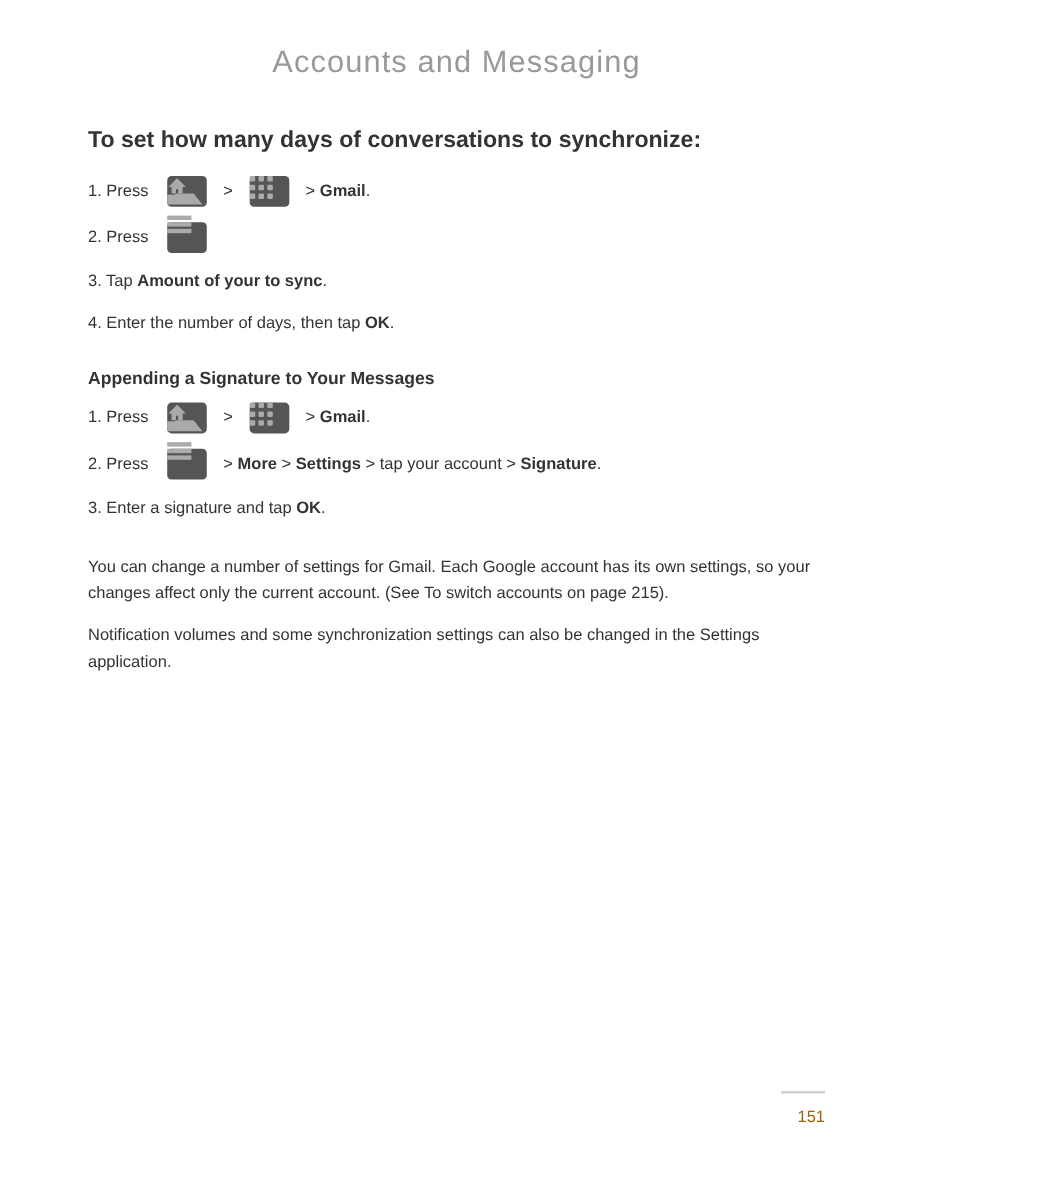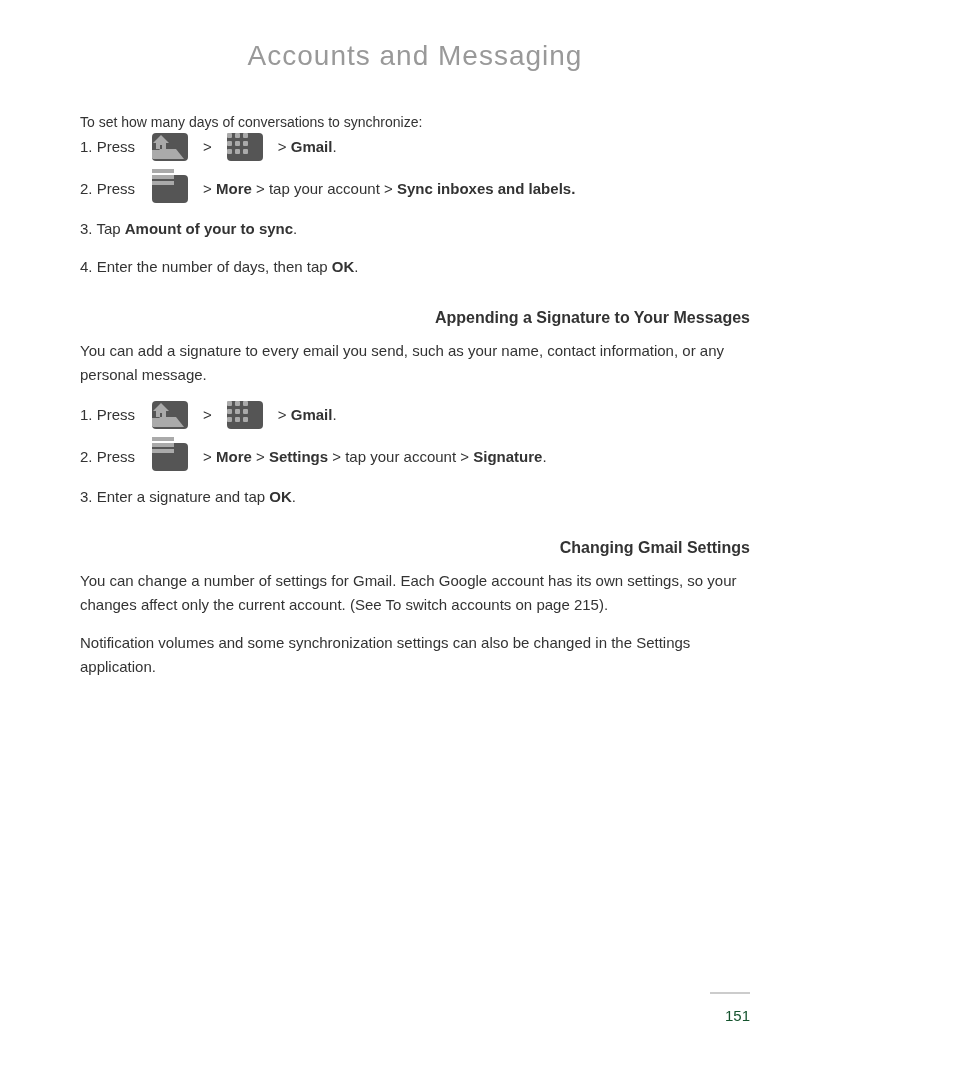--- a/index.html
+++ b/index.html
@@ -31,23 +31,23 @@
       color: #999999;
       margin-bottom: 40px;
       letter-spacing: 1px;
     }
 
     .section {
       margin-bottom: 30px;
     }
 
     .intro-line {
-      font-size: 14px;
-      font-weight: normal;
-      margin-bottom: 0;
+      font-size: 21px;
+      font-weight: bold;
+      margin-bottom: 16px;
       line-height: 1.5;
     }
 
     .step {
       font-size: 15px;
       margin-bottom: 14px;
       line-height: 1.6;
       display: flex;
       align-items: center;
       flex-wrap: wrap;
@@ -56,21 +56,20 @@
 
     .step-number {
       margin-right: 2px;
     }
 
     .section-heading {
       font-size: 16px;
       font-weight: bold;
       margin-bottom: 12px;
       margin-top: 10px;
-      text-align: right;
     }
 
     .paragraph {
       font-size: 15px;
       line-height: 1.6;
       margin-bottom: 14px;
     }
 
     
     .icon-home {
@@ -165,21 +164,21 @@
       position: absolute;
       right: 80px;
       bottom: 80px;
     }
 
     .page-number {
       position: absolute;
       bottom: 50px;
       right: 80px;
       font-size: 15px;
-      color: #14532d;
+      color: #a16207;
       margin-left: 26px;
     }
 
     .inline-icon {
       display: inline-block;
       vertical-align: middle;
       margin: 0 3px;
     }
   </style>
 </head>
@@ -212,35 +211,33 @@
             <div class="icon-menu-cell"></div>
             <div class="icon-menu-cell"></div>
         </div>
       </span>
       <span>&gt; <strong>Gmail</strong>.</span>
     </div>
 
     <div class="step">
       <span class="step-number">2. Press</span>
       <span class="inline-icon icon-more"></span>
-      <span>&gt; <strong>More</strong> &gt; tap your account &gt; <strong>Sync inboxes and labels.</strong></span>
     </div>
 
     <div class="step">
       <span>3. Tap <strong>Amount of your to sync</strong>.</span>
     </div>
 
     <div class="step">
       <span>4. Enter the number of days, then tap <strong>OK</strong>.</span>
     </div>
   </div>
 
   <div class="section">
     <h2 class="section-heading">Appending a Signature to Your Messages</h2>
-    <p class="paragraph">You can add a signature to every email you send, such as your name, contact information, or any personal message.</p>
 
     <div class="step">
       <span class="step-number">1. Press</span>
       <span class="inline-icon icon-home">
         <svg width="18" height="18" viewBox="0 0 18 18" fill="none" xmlns="http://www.w3.org/2000/svg">
           <polygon points="9,2 17,10 14,10 14,16 10,16 10,12 8,12 8,16 4,16 4,10 1,10" fill="#aaaaaa"></polygon>
         </svg>
       </span>
       <span>&gt;</span>
       <span class="inline-icon icon-menu">
@@ -264,21 +261,20 @@
       <span class="inline-icon icon-more"></span>
       <span>&gt; <strong>More</strong> &gt; <strong>Settings</strong> &gt; tap your account &gt; <strong>Signature</strong>.</span>
     </div>
 
     <div class="step">
       <span>3. Enter a signature and tap <strong>OK</strong>.</span>
     </div>
   </div>
 
   <div class="section">
-    <h2 class="section-heading">Changing Gmail Settings</h2>
     <p class="paragraph">You can change a number of settings for Gmail. Each Google account has its own settings, so your changes affect only the current account. (See To switch accounts on page 215).</p>
     <p class="paragraph">Notification volumes and some synchronization settings can also be changed in the Settings application.</p>
   </div>
 
   <div class="divider-line"></div>
   <div class="page-number">151</div>
 
 </div>
 
 </body></html>

